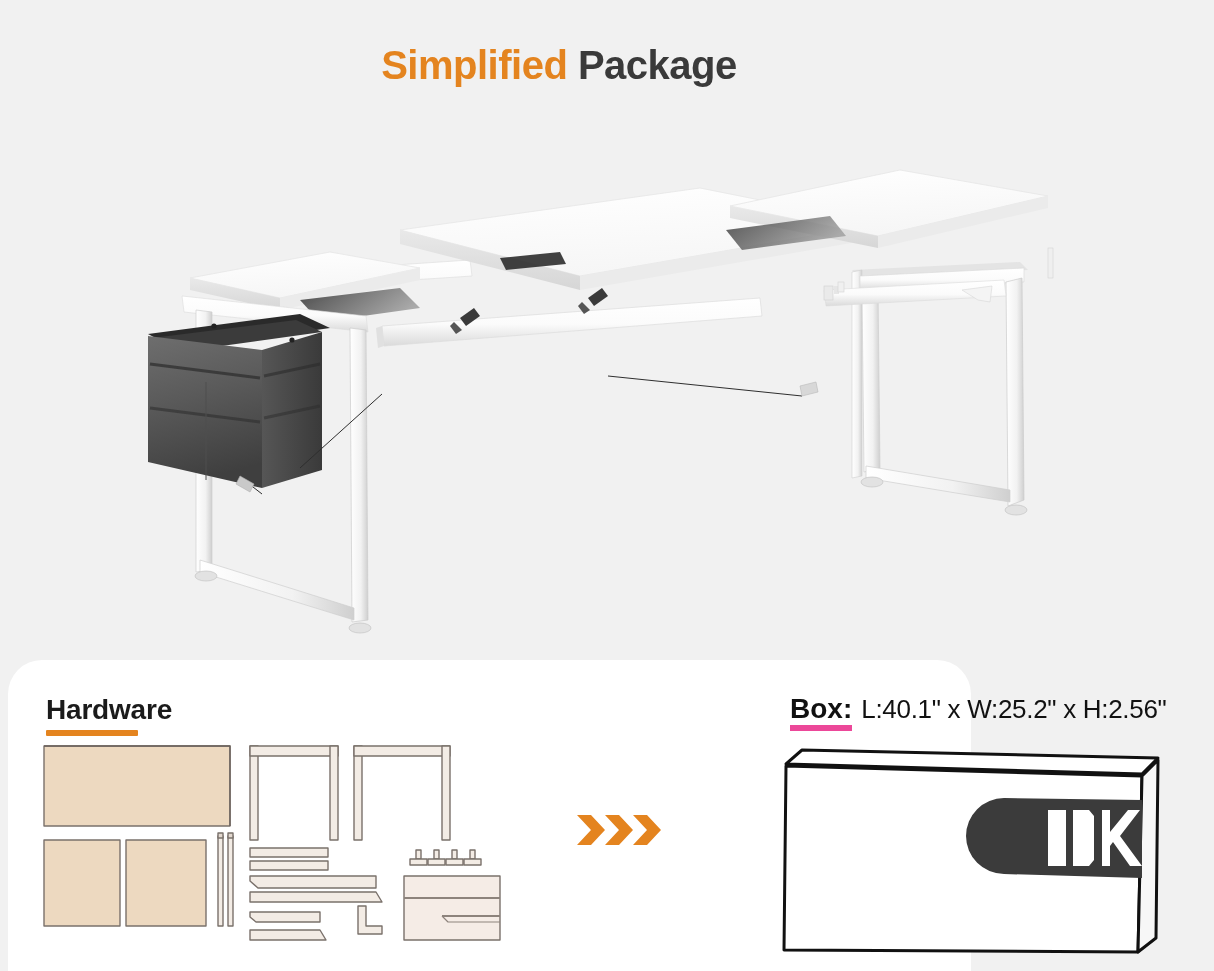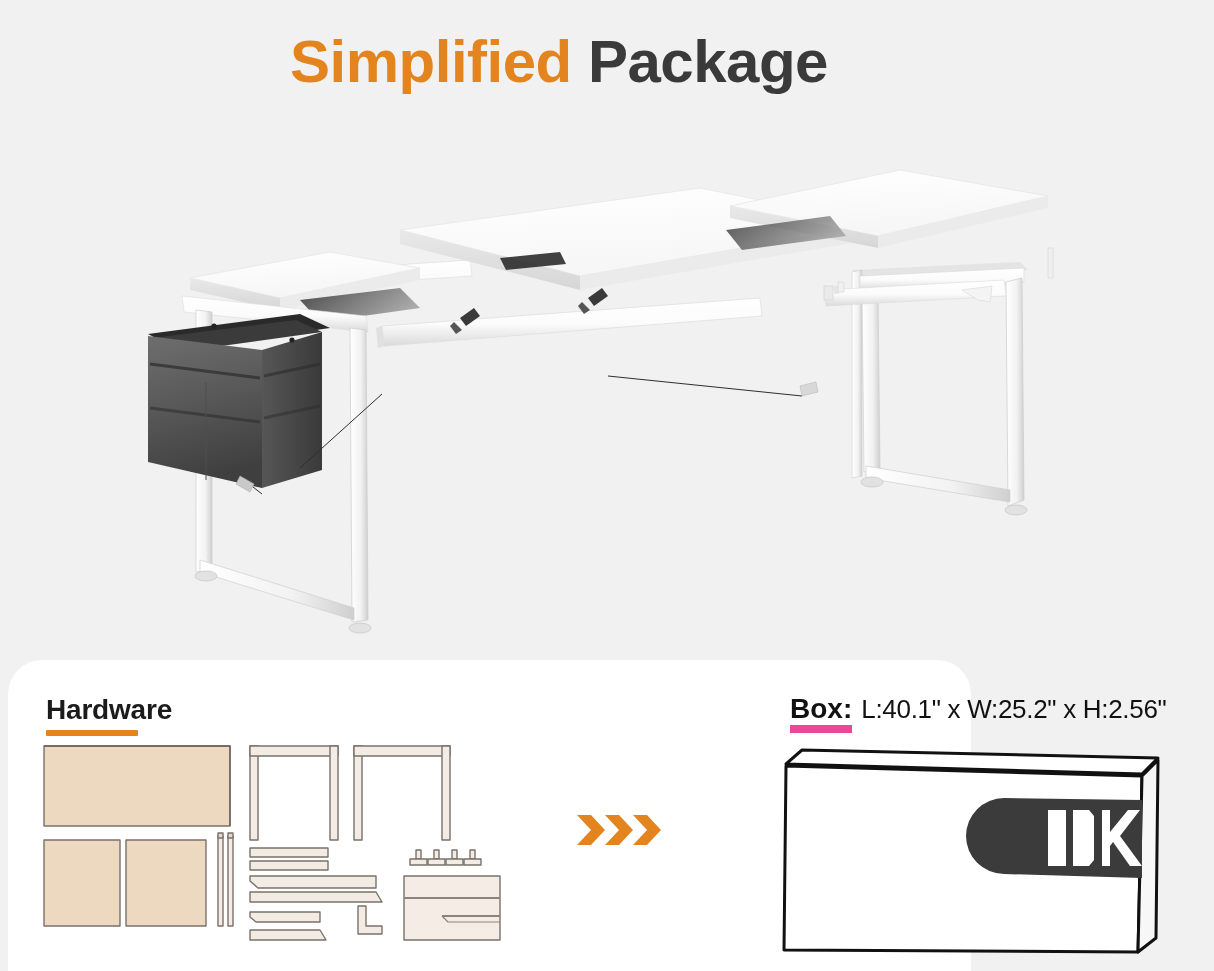--- a/index.html
+++ b/index.html
@@ -21,27 +21,27 @@
     position: relative;
     width: 1214px;
     height: 971px;
     background: #f1f1f1;
     overflow: hidden;
   }
 
   
   .heading {
     position: absolute;
-    top: 30px;
+    top: 44px;
     left: 0;
     width: 1118px;
     text-align: center;
     line-height: 1.08;
     font-weight: bold;
-    font-size: 60px;
+    font-size: 40px;
     color: #3a3a3a;
     letter-spacing: -0.5px;
   }
   .heading .line1 { display: block; }
   .heading .line2 { display: block; }
   .accent-word { color: #e4841f; }
 
   
   .hero {
     position: absolute;
@@ -88,21 +88,21 @@
     left: 782px;
     top: 34px;
     display: flex;
     align-items: baseline;
     white-space: nowrap;
   }
   .box-label {
     font-size: 28px;
     font-weight: bold;
     color: #111;
-    border-bottom: 8px solid #ec4899;
+    border-bottom: 6px solid #ec4899;
     padding-bottom: 2px;
     line-height: 1.05;
   }
   .box-dims {
     font-size: 26px;
     font-weight: normal;
     color: #111;
     margin-left: 9px;
     letter-spacing: -0.3px;
   }

